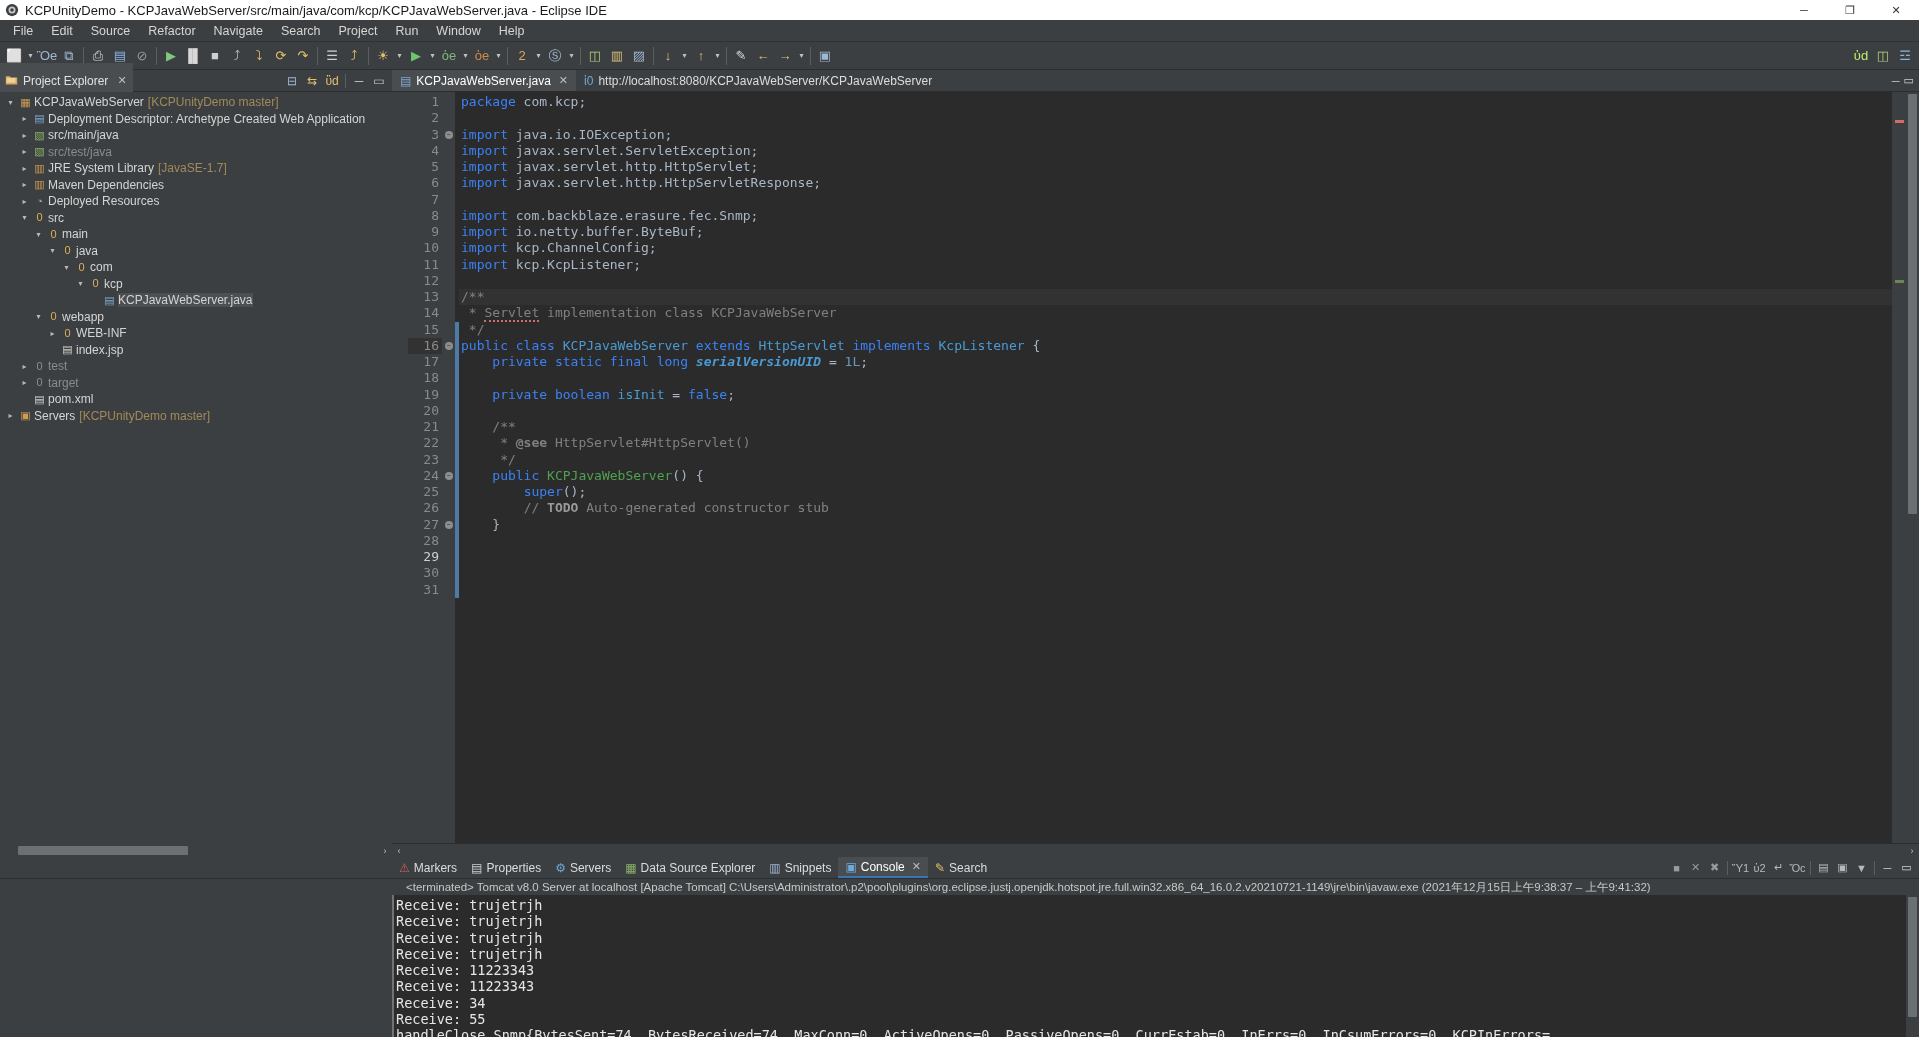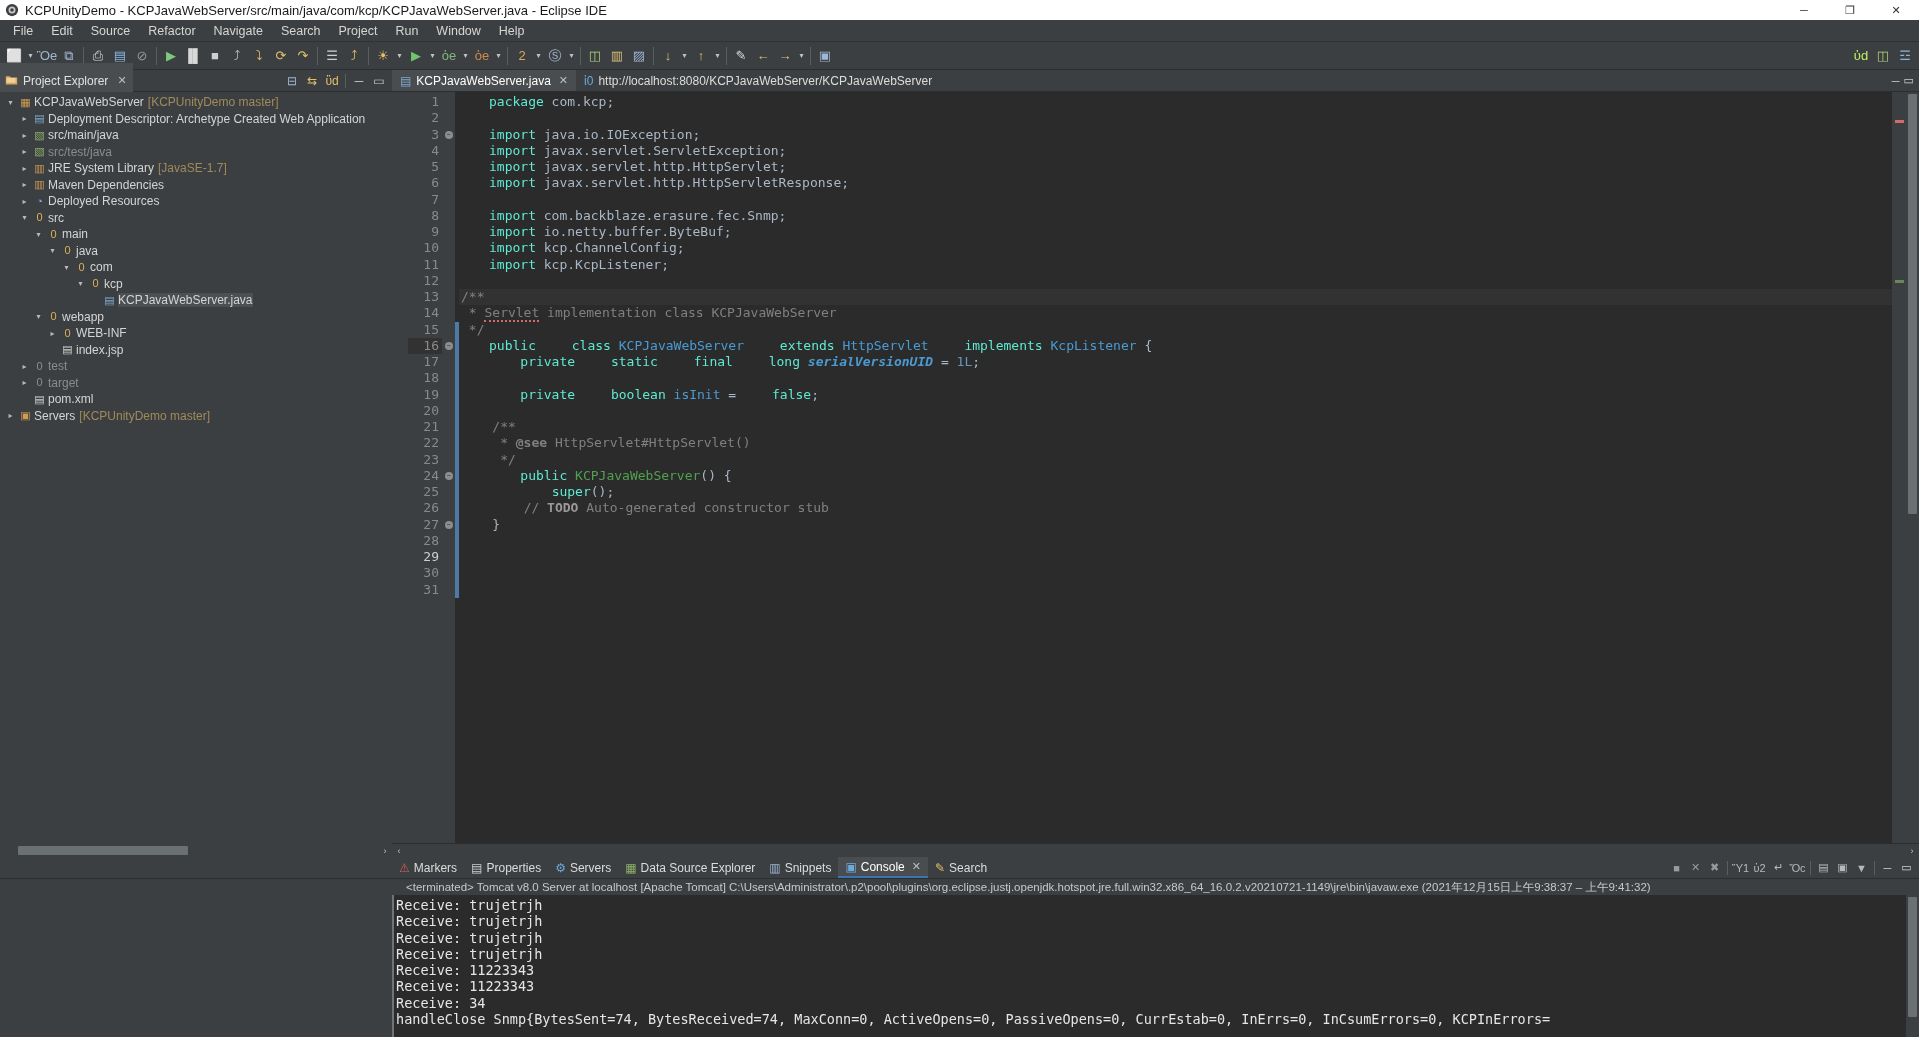--- a/index.html
+++ b/index.html
@@ -112,21 +112,21 @@
   }
   .chbar { width: 4px; flex: 0 0 auto; background: transparent; padding-top: 2px; }
   .chbar .cb { height: 16.25px; }
 
   #codearea {
     flex: 1 1 auto; overflow: hidden; position: relative; padding-top: 2px;
     font-family: "DejaVu Sans Mono", monospace; font-size: 13px; min-width: 0;
   }
   .cl { height: 16.25px; line-height: 16.25px; white-space: pre; color: #a9b7c6; padding-left: 2px; }
   .cl.hl { background: #323232; }
-  .k { color: #5eead4; margin-left: 28px; }
+  .k { color: #3b82f6; }
   .t { color: #4a9bd4; }
   .c { color: #808080; }
   .n { color: #6897bb; }
   .m { color: #50a14f; }
   .sv { color: #4a9bd4; font-style: italic; font-weight: bold; }
   .sq { border-bottom: 2px dotted #d46b6b; }
 
   .ovr { width: 14px; background: #3c3f41; flex: 0 0 auto; position: relative; }
   .ovr .mk { position: absolute; right: 2px; width: 9px; height: 3px; }
   .ed-vsb { width: 13px; background: #3c3f41; flex:0 0 auto; position: relative; }
@@ -730,20 +730,21 @@
   <div id="coutwrap">
     <span style="display:inline-block;width:392px;flex:0 0 auto;background:#3c3f41"></span>
     <div id="cout">
         <div class="line">Receive: trujetrjh</div>
         <div class="line">Receive: trujetrjh</div>
         <div class="line">Receive: trujetrjh</div>
         <div class="line">Receive: trujetrjh</div>
         <div class="line">Receive: 11223343</div>
         <div class="line">Receive: 11223343</div>
         <div class="line">Receive: 34</div>
+        <div class="line">Receive: 55</div>
         <div class="line">handleClose Snmp{BytesSent=74, BytesReceived=74, MaxConn=0, ActiveOpens=0, PassiveOpens=0, CurrEstab=0, InErrs=0, InCsumErrors=0, KCPInErrors=</div>
       </div>
     <div class="c-vsb">
       <div class="thumb" style="top:2px;height:120px;"></div>
     </div>
   </div>
 
 </div>
 
 </body></html>

